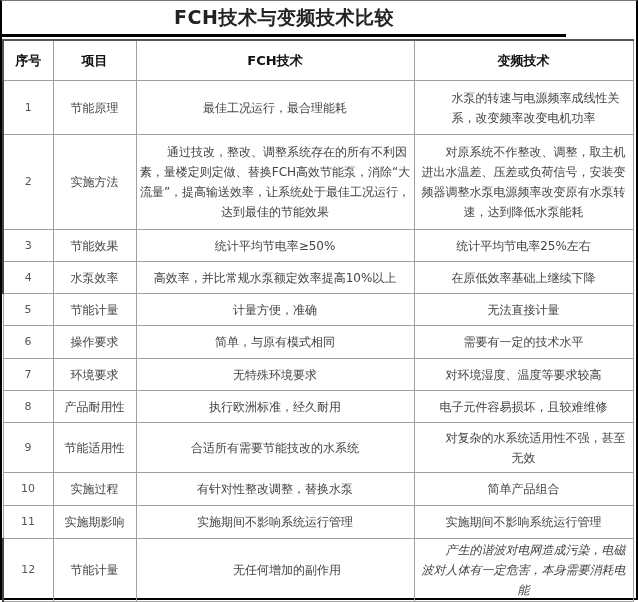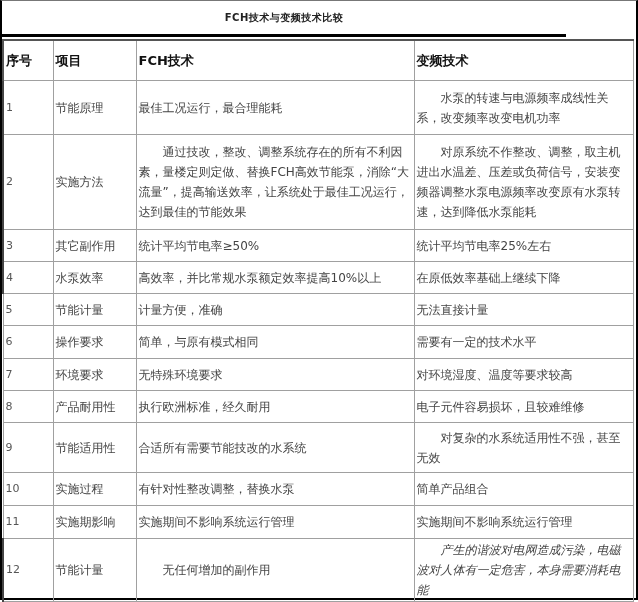--- a/index.html
+++ b/index.html
@@ -30,38 +30,38 @@
     .title-bar {
       position: absolute;
       left: 0;
       top: 0;
       width: 564px;
       height: 33px;
       border-bottom: 3px solid #000;
       display: flex;
       align-items: center;
       justify-content: center;
-      font-size: 10px;
+      font-size: 19px;
       font-weight: bold;
       color: #222;
       letter-spacing: 0.5px;
     }
     table.cmp {
       position: absolute;
       left: 2px;
       top: 39px;
       width: 630px;
       border-collapse: collapse;
       table-layout: fixed;
       font-size: 12px;
     }
     table.cmp td, table.cmp th {
       border: 1px solid #a0a0a0;
       padding: 1px 2px;
-      text-align: left;
+      text-align: center;
       vertical-align: middle;
       line-height: 20px;
       color: #444;
       font-weight: normal;
     }
     table.cmp th {
       font-weight: bold;
       color: #111;
       font-size: 13px;
       height: 37px;
@@ -119,21 +119,21 @@
       <td class="indent">水泵的转速与电源频率成线性关系，改变频率改变电机功率</td>
     </tr>
     <tr style="height:95px">
       <td class="idx first">2</td>
       <td>实施方法</td>
       <td class="indent">通过技改，整改、调整系统存在的所有不利因素，量楼定则定做、替换FCH高效节能泵，消除“大流量”，提高输送效率，让系统处于最佳工况运行，达到最佳的节能效果</td>
       <td class="indent">对原系统不作整改、调整，取主机进出水温差、压差或负荷信号，安装变频器调整水泵电源频率改变原有水泵转速，达到降低水泵能耗</td>
     </tr>
     <tr style="height:32px">
       <td class="idx first">3</td>
-      <td>其它副作用</td>
+      <td>节能效果</td>
       <td>统计平均节电率≥50%</td>
       <td>统计平均节电率25%左右</td>
     </tr>
     <tr style="height:32px">
       <td class="idx first">4</td>
       <td>水泵效率</td>
       <td>高效率，并比常规水泵额定效率提高10%以上</td>
       <td>在原低效率基础上继续下降</td>
     </tr>
     <tr style="height:32px">

